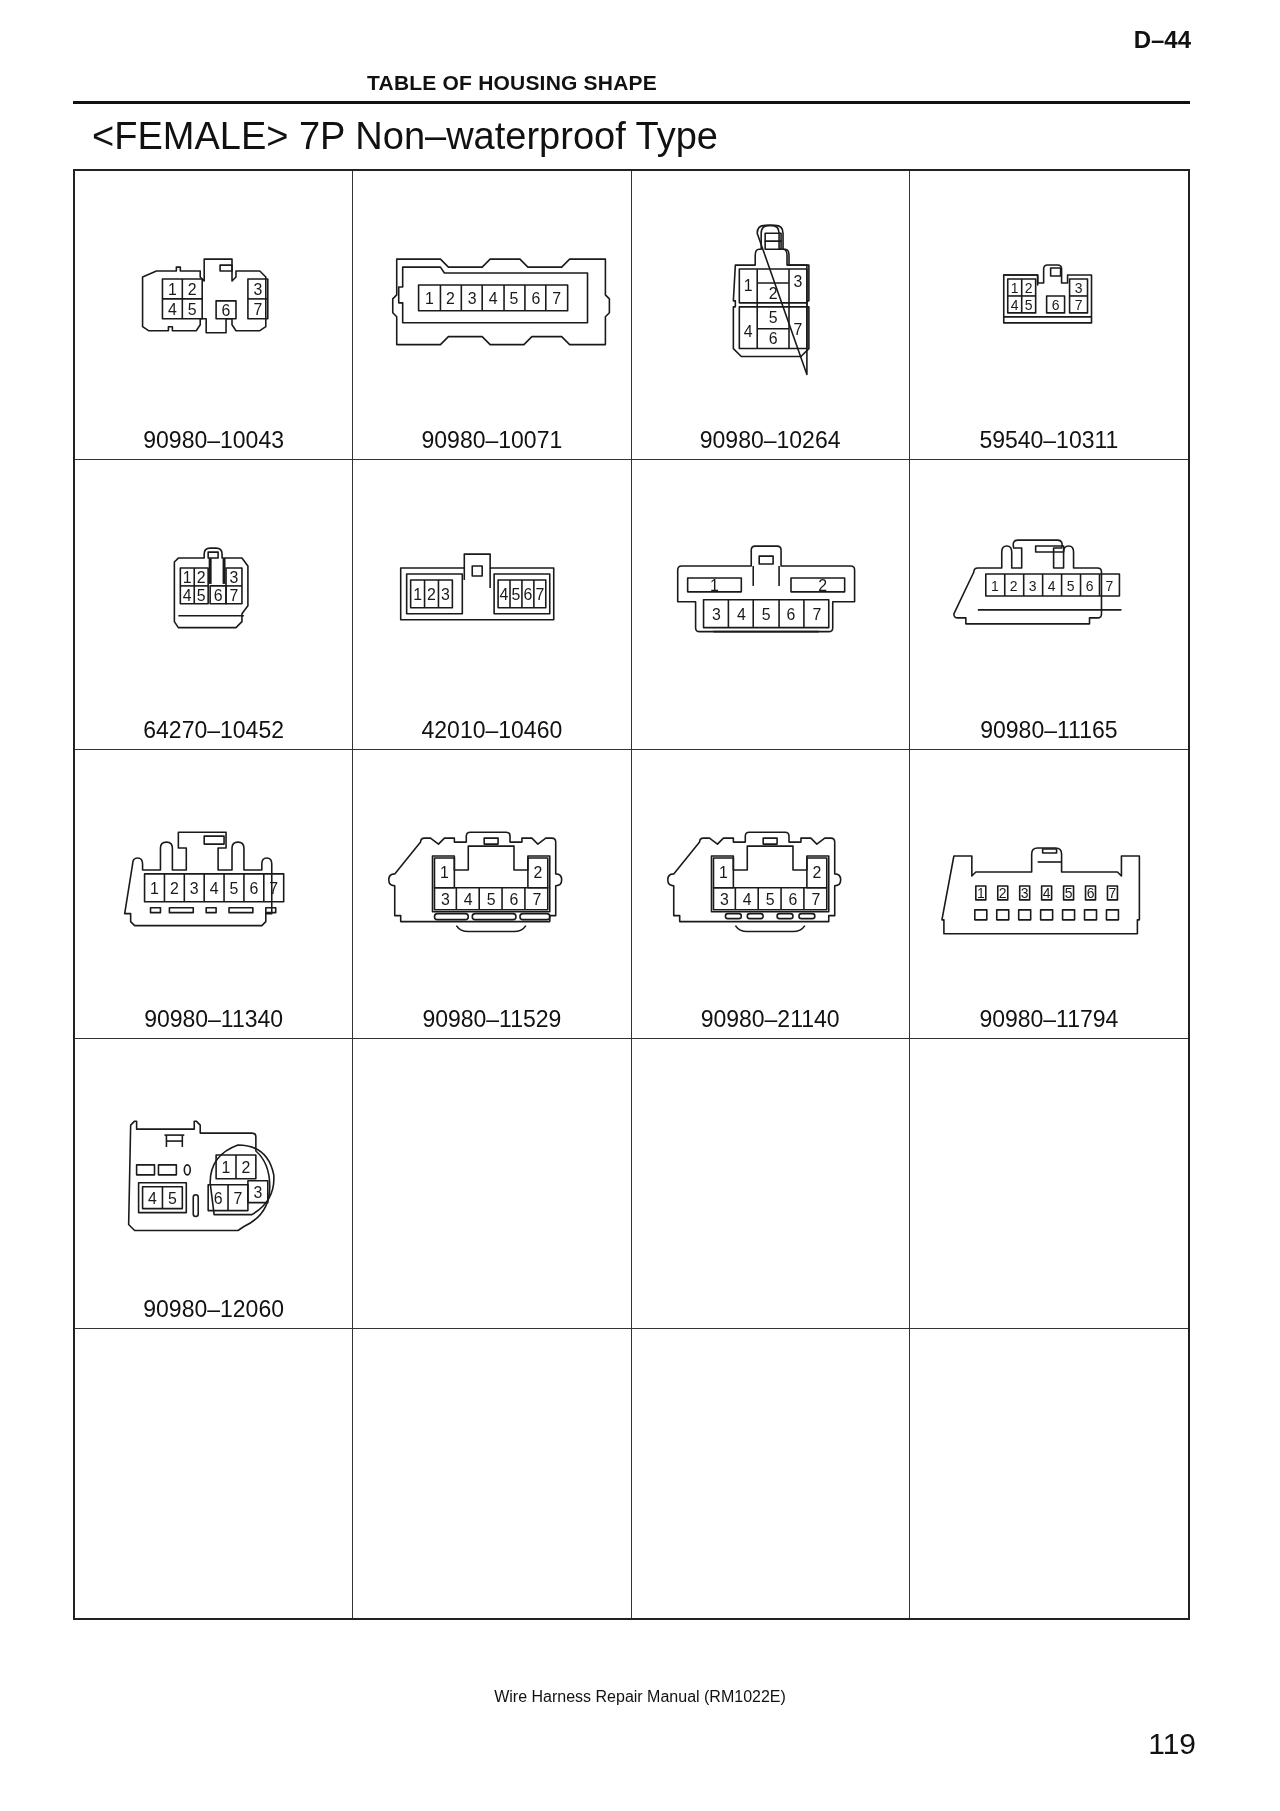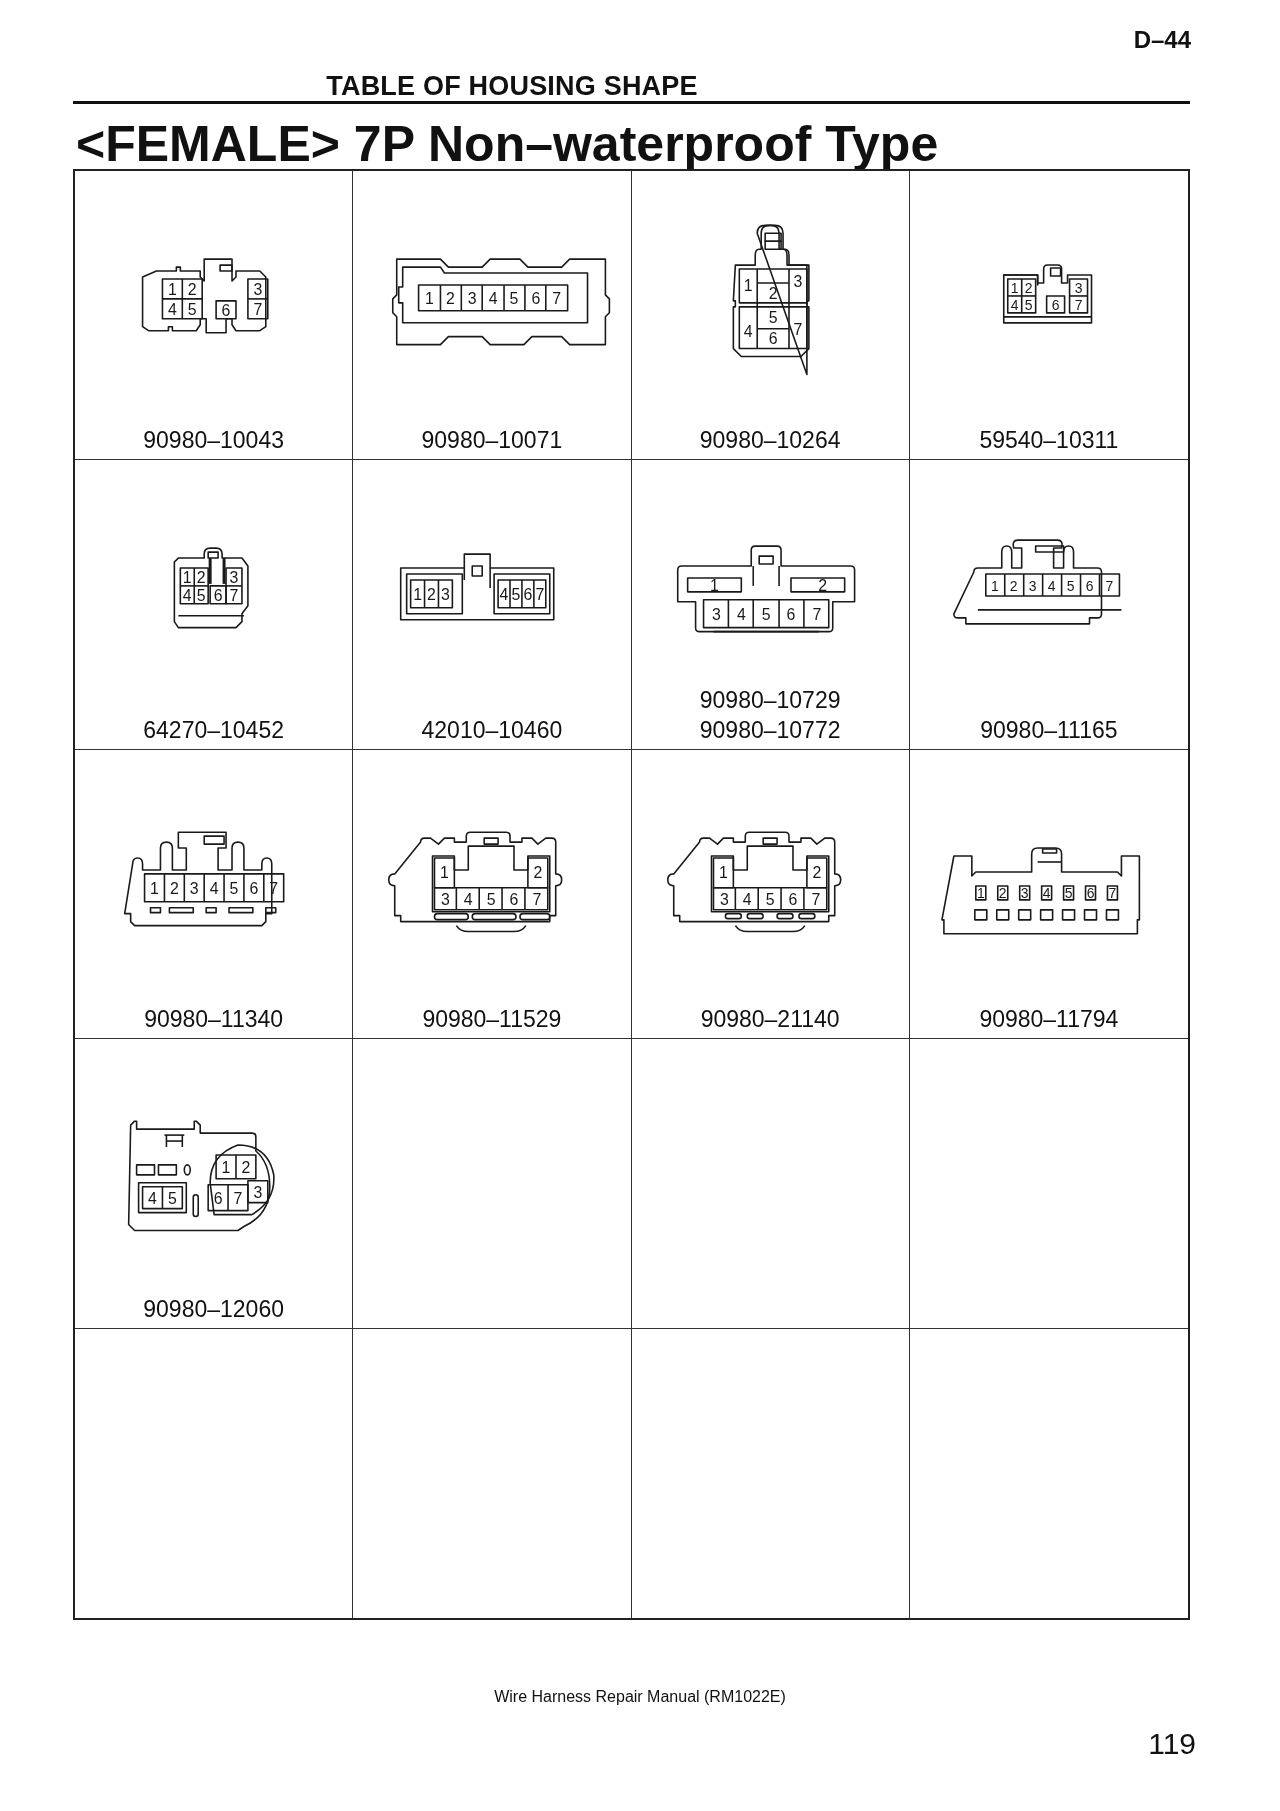--- a/index.html
+++ b/index.html
@@ -1,22 +1,22 @@
 <!DOCTYPE html>
 <html><head>
 <meta charset="utf-8">
 <style>
   html, body { margin: 0; padding: 0; background: #ffffff; }
   body { width: 1280px; height: 1811px; position: relative; overflow: hidden;
          font-family: "Liberation Sans", sans-serif; color: #111; }
   .page-code { position: absolute; right: 89px; top: 26px; font-size: 24px; font-weight: bold; }
   .section-title { position: absolute; left: 0; width: 1024px; top: 71px; text-align: center;
-                   font-size: 27px; font-weight: bold; letter-spacing: 0.2px; }
+                   font-size: 21px; font-weight: bold; letter-spacing: 0.2px; }
   .rule { position: absolute; left: 73px; width: 1117px; top: 101px; height: 3px; background: #111; }
-  .page-title { position: absolute; left: 76px; top: 115px; font-size: 50px; font-weight: bold; white-space: nowrap; }
+  .page-title { position: absolute; left: 92px; top: 115px; font-size: 38px; font-weight: normal; white-space: nowrap; }
   .grid { position: absolute; left: 73px; top: 169px; width: 1117px; height: 1451px;
           border: 2px solid #222; box-sizing: border-box;
           display: grid; grid-template-columns: repeat(4, 1fr); grid-template-rows: repeat(5, 1fr); }
   .cell { position: relative; border-right: 1px solid #333; border-bottom: 1px solid #333; }
   .cell:nth-child(4n) { border-right: none; }
   .cell:nth-child(n+17) { border-bottom: none; }
   .drawing { position: absolute; left: 0; top: 0; width: 100%; height: 220px; }
   .drawing svg { width: 100%; height: 100%; }
   .part-labels { position: absolute; left: 0; right: 0; bottom: 4px; text-align: center;
                  font-size: 23px; line-height: 30px; }
@@ -216,24 +216,20 @@
           <line class="o" x1="173" y1="140" x2="173" y2="168"></line>
         <line class="o" x1="82" y1="172" x2="188" y2="172"></line>
         <text class="t" x="83" y="131">1</text>
         <text class="t" x="192" y="131">2</text>
         <text class="t" x="85" y="160">3</text>
         <text class="t" x="110" y="160">4</text>
         <text class="t" x="135" y="160">5</text>
         <text class="t" x="160" y="160">6</text>
         <text class="t" x="186" y="160">7</text>
       </svg>
-    </div>
-    <div class="part-labels">
-      <div>90980–10729</div>
-      <div>90980–10772</div>
     </div>
   </div>
 
   <div class="cell">
     <div class="drawing">
       <svg viewBox="0 0 279 220">
         <path class="o" d="M64 112 q0-4 4-4 h24 v-16 q0-6 5-6 q5 0 5 6 v16 h10 v-20 h-8 q-2-8 4-8 h40 q6 0 4 8 h-8 v20 h10 v-16 q0-6 5-6 q5 0 5 6 v16 h24 q4 0 4 4 v42 q0 4-4 4 h-8 v6 h-124 v-6 h-8 q-4 0-4-4 z"></path>
         <rect class="o" x="126" y="86" width="28" height="6"></rect>
         <rect class="o" x="76" y="114" width="134" height="22"></rect>
         <line class="o" x1="95" y1="114" x2="95" y2="136"></line>

